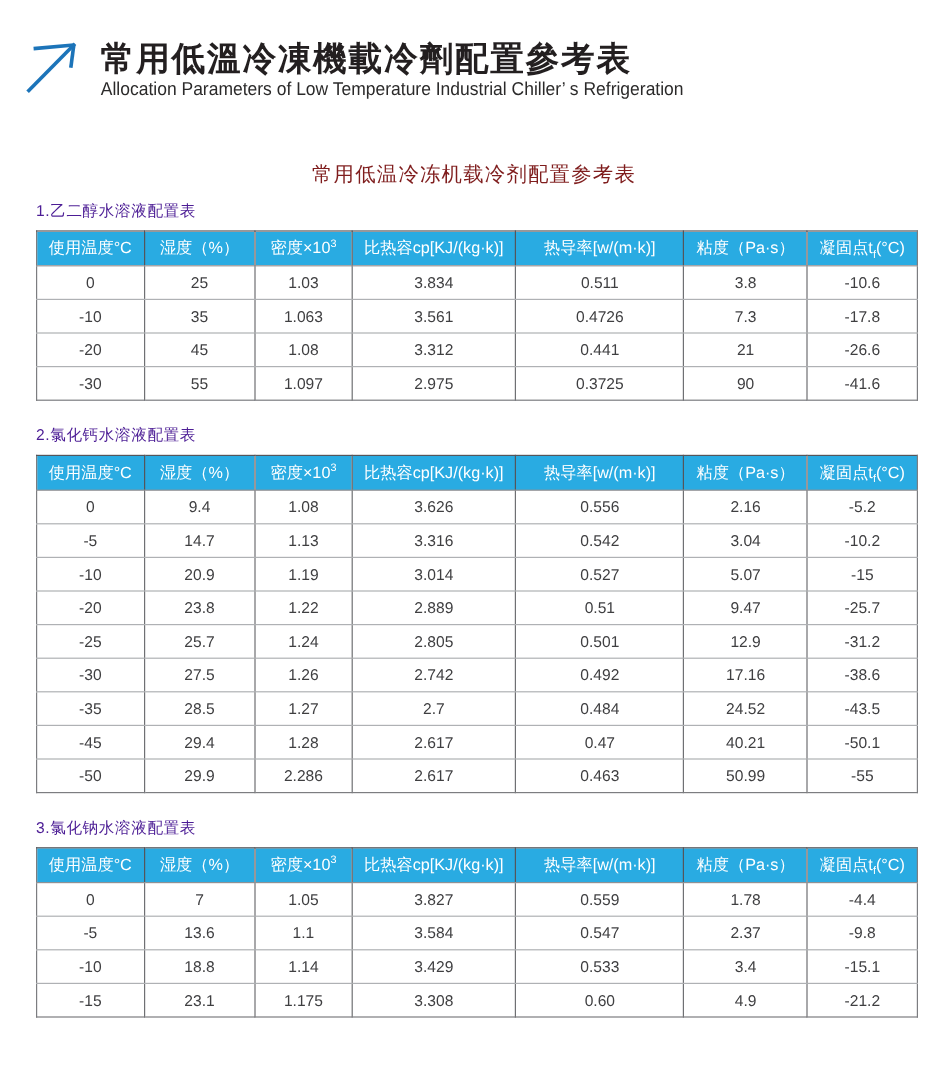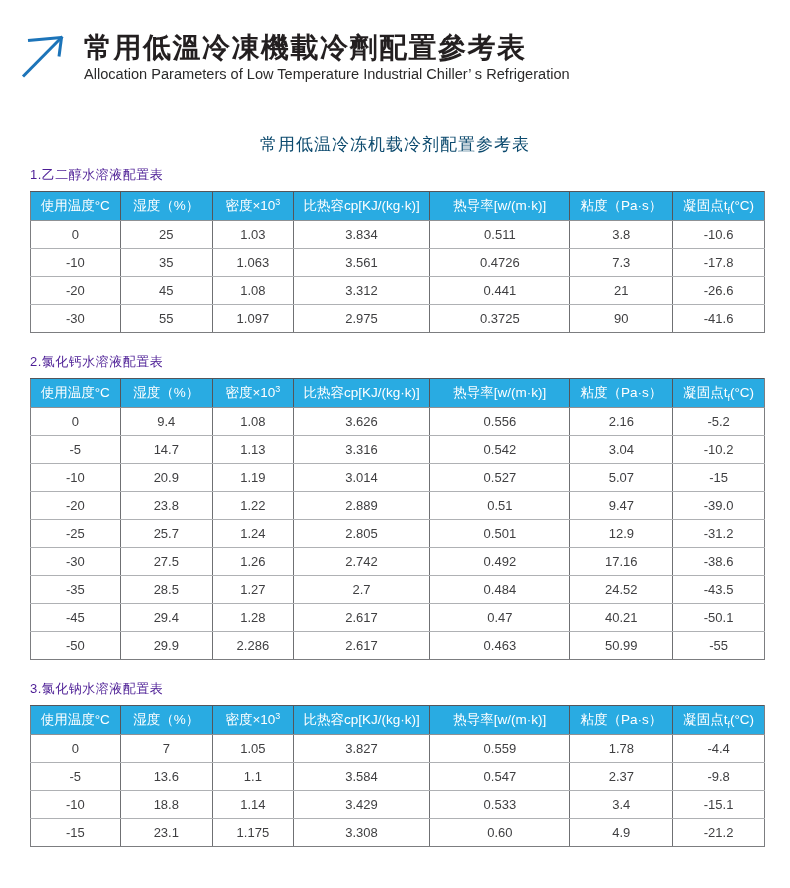--- a/index.html
+++ b/index.html
@@ -22,21 +22,21 @@
   }
   .brand-subtitle {
     margin:3px 0 0 0; font-size:15.5px; color:#2b2a2a; font-weight:400;
     transform:scaleX(.94); transform-origin:left center; letter-spacing:0px;
     white-space:nowrap;
   }
 
   
   .doc-title {
     margin:50px 30px 0 30px; text-align:center;
-    font-size:17px; font-weight:400; color:#0c4a6e; letter-spacing:1px;
+    font-size:17px; font-weight:400; color:#7f1d1d; letter-spacing:1px;
   }
 
   
   .sections { margin:0 25px 0 30px; }
   .tbl-section { margin-top:0; }
   .section-label { font-size:13px; color:#4c1d95; margin:20px 0 7px 0; letter-spacing:.5px; }
   .tbl-section:first-child .section-label { margin-top:10px; }
 
   table.data-table { width:735px; border-collapse:collapse; table-layout:fixed; }
   col.c0{width:12.2%} col.c1{width:12.6%} col.c2{width:11%}
@@ -195,21 +195,21 @@
               <td>5.07</td>
               <td>-15</td>
             </tr>
             <tr>
               <td>-20</td>
               <td>23.8</td>
               <td>1.22</td>
               <td>2.889</td>
               <td>0.51</td>
               <td>9.47</td>
-              <td>-39.0</td>
+              <td>-25.7</td>
             </tr>
             <tr>
               <td>-25</td>
               <td>25.7</td>
               <td>1.24</td>
               <td>2.805</td>
               <td>0.501</td>
               <td>12.9</td>
               <td>-31.2</td>
             </tr>

